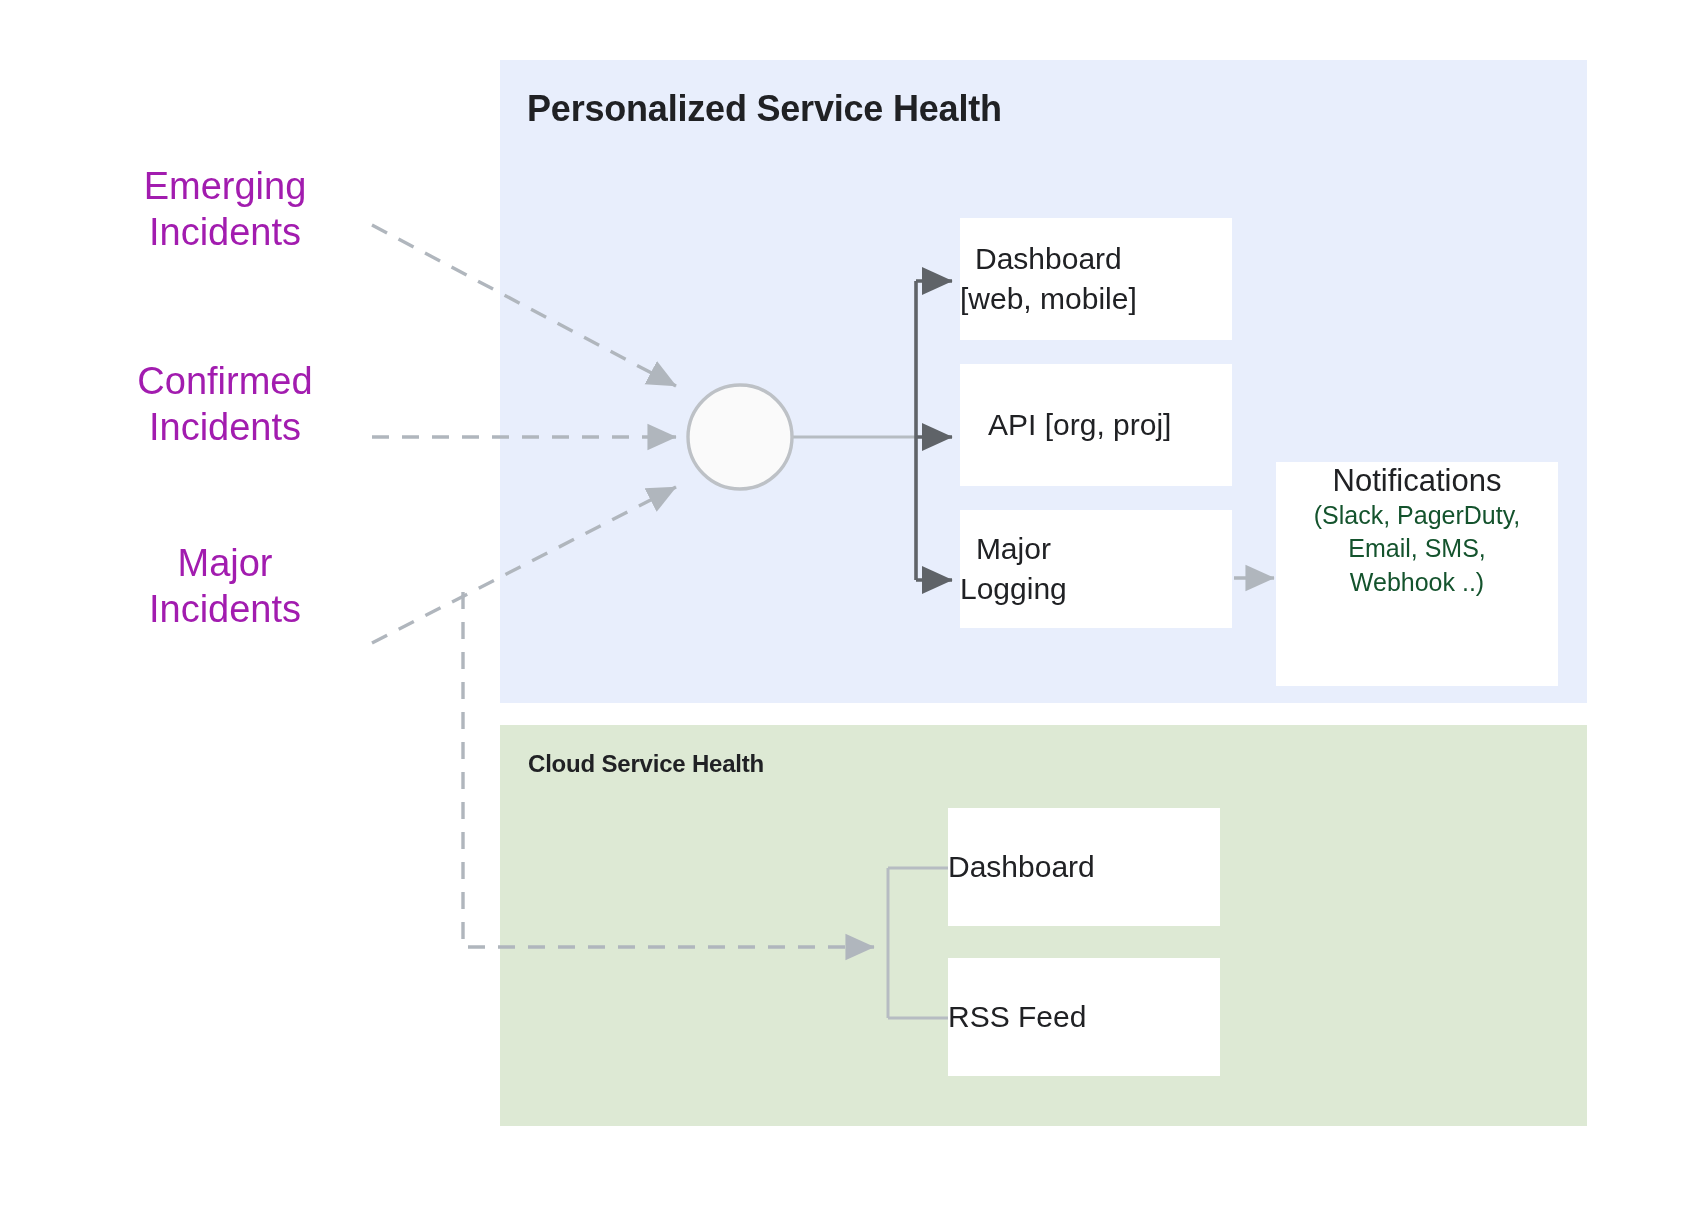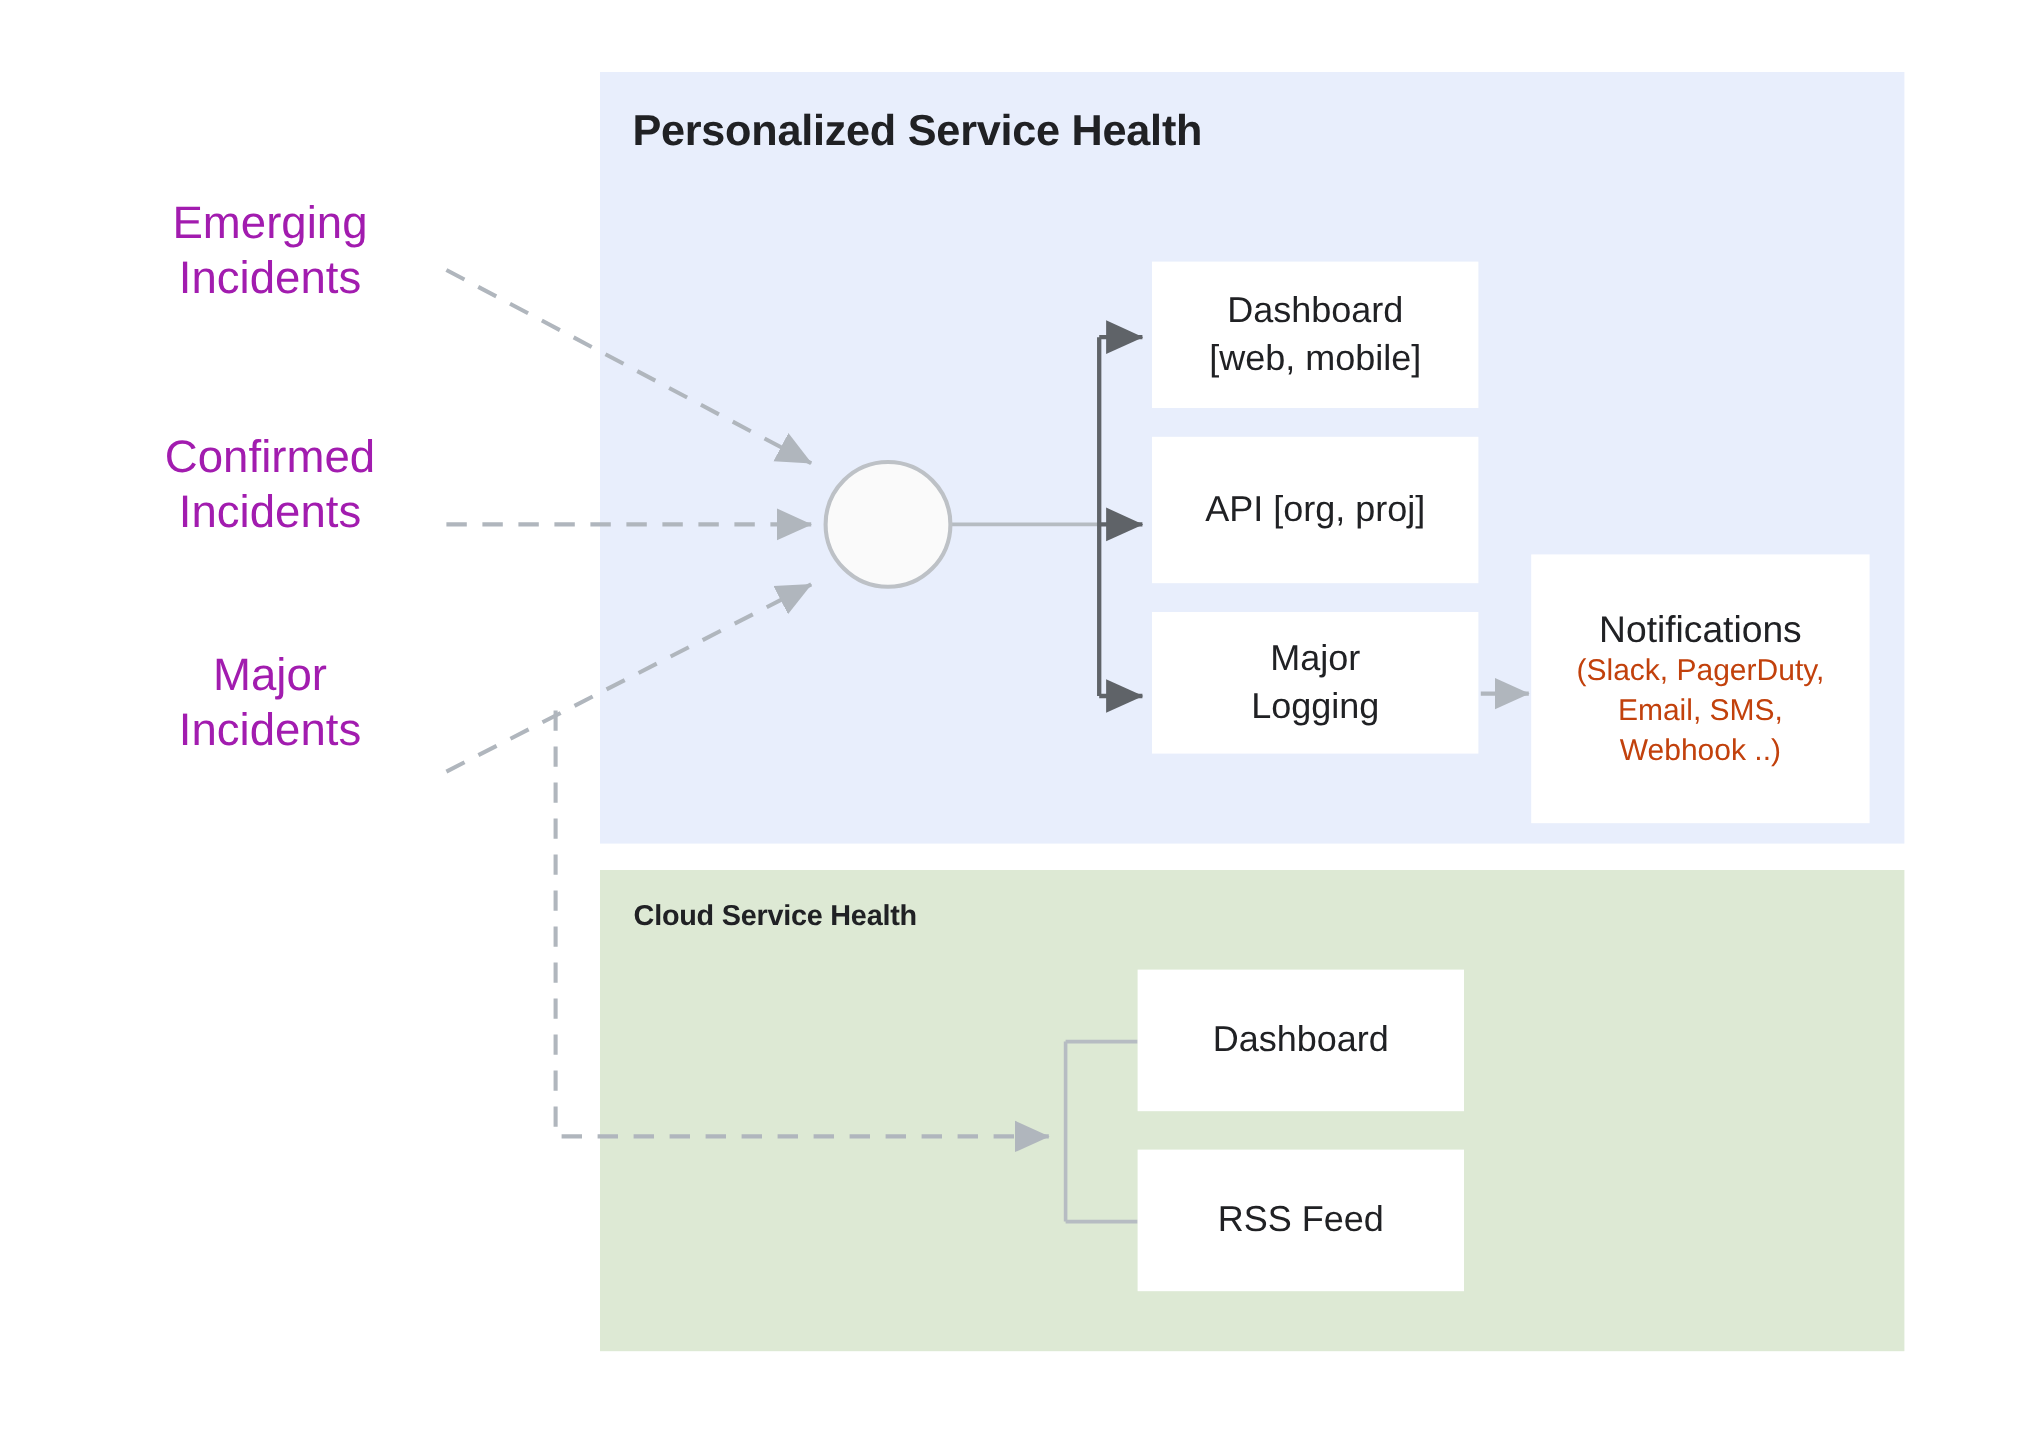--- a/index.html
+++ b/index.html
@@ -36,21 +36,20 @@
     color: #202124;
     letter-spacing: -0.2px;
     white-space: nowrap;
   }
   .node-box {
     position: absolute;
     background: #ffffff;
     box-sizing: border-box;
     display: flex;
     align-items: center;
-    justify-content: center;
     text-align: center;
     color: #202124;
     line-height: 1.32;
   }
   .node-box .txt {
     display: block;
     white-space: pre-line;
   }
   .side-label {
     position: absolute;
@@ -62,21 +61,21 @@
   .notif-title {
     display: block;
     font-size: 31px;
     line-height: 1.2;
     color: #202124;
   }
   .notif-sub {
     display: block;
     font-size: 25px;
     line-height: 1.33;
-    color: #c2410c;
+    color: #14532d;
     white-space: pre-line;
   }
 </style>
 </head>
 <body>
 
 <div id="canvas">
 
   <div class="panel" style="left:500px; top:60px; width:1087px; height:643px; background:#e8eefc;"></div>
 
@@ -131,21 +130,21 @@
   <div class="side-label" style="left:60px; top:540px; width:330px; font-size:38px;text-align:center;">Major
 Incidents</div>
 
   <div class="panel-title" style="left:527px; top:88px; font-size:36px;">Personalized Service Health</div>
 
   <div class="node-box" style="left:960px; top:218px; width:272px; height:122px; font-size:30px;">
     <span class="txt">Dashboard
 [web, mobile]</span>
   </div>
 
-  <div class="node-box" style="left:960px; top:364px; width:272px; height:122px; font-size:30px;">
+  <div class="node-box" style="left:960px; top:364px; width:272px; height:122px; font-size:30px;padding-left:28px;">
     <span class="txt">API [org, proj]</span>
   </div>
 
   <div class="node-box" style="left:960px; top:510px; width:272px; height:118px; font-size:30px;">
     <span class="txt">Major
 Logging</span>
   </div>
 
   <div class="node-box" style="left:1276px; top:462px; width:282px; height:224px; flex-direction:column;">
     <span class="notif-title">Notifications</span>

